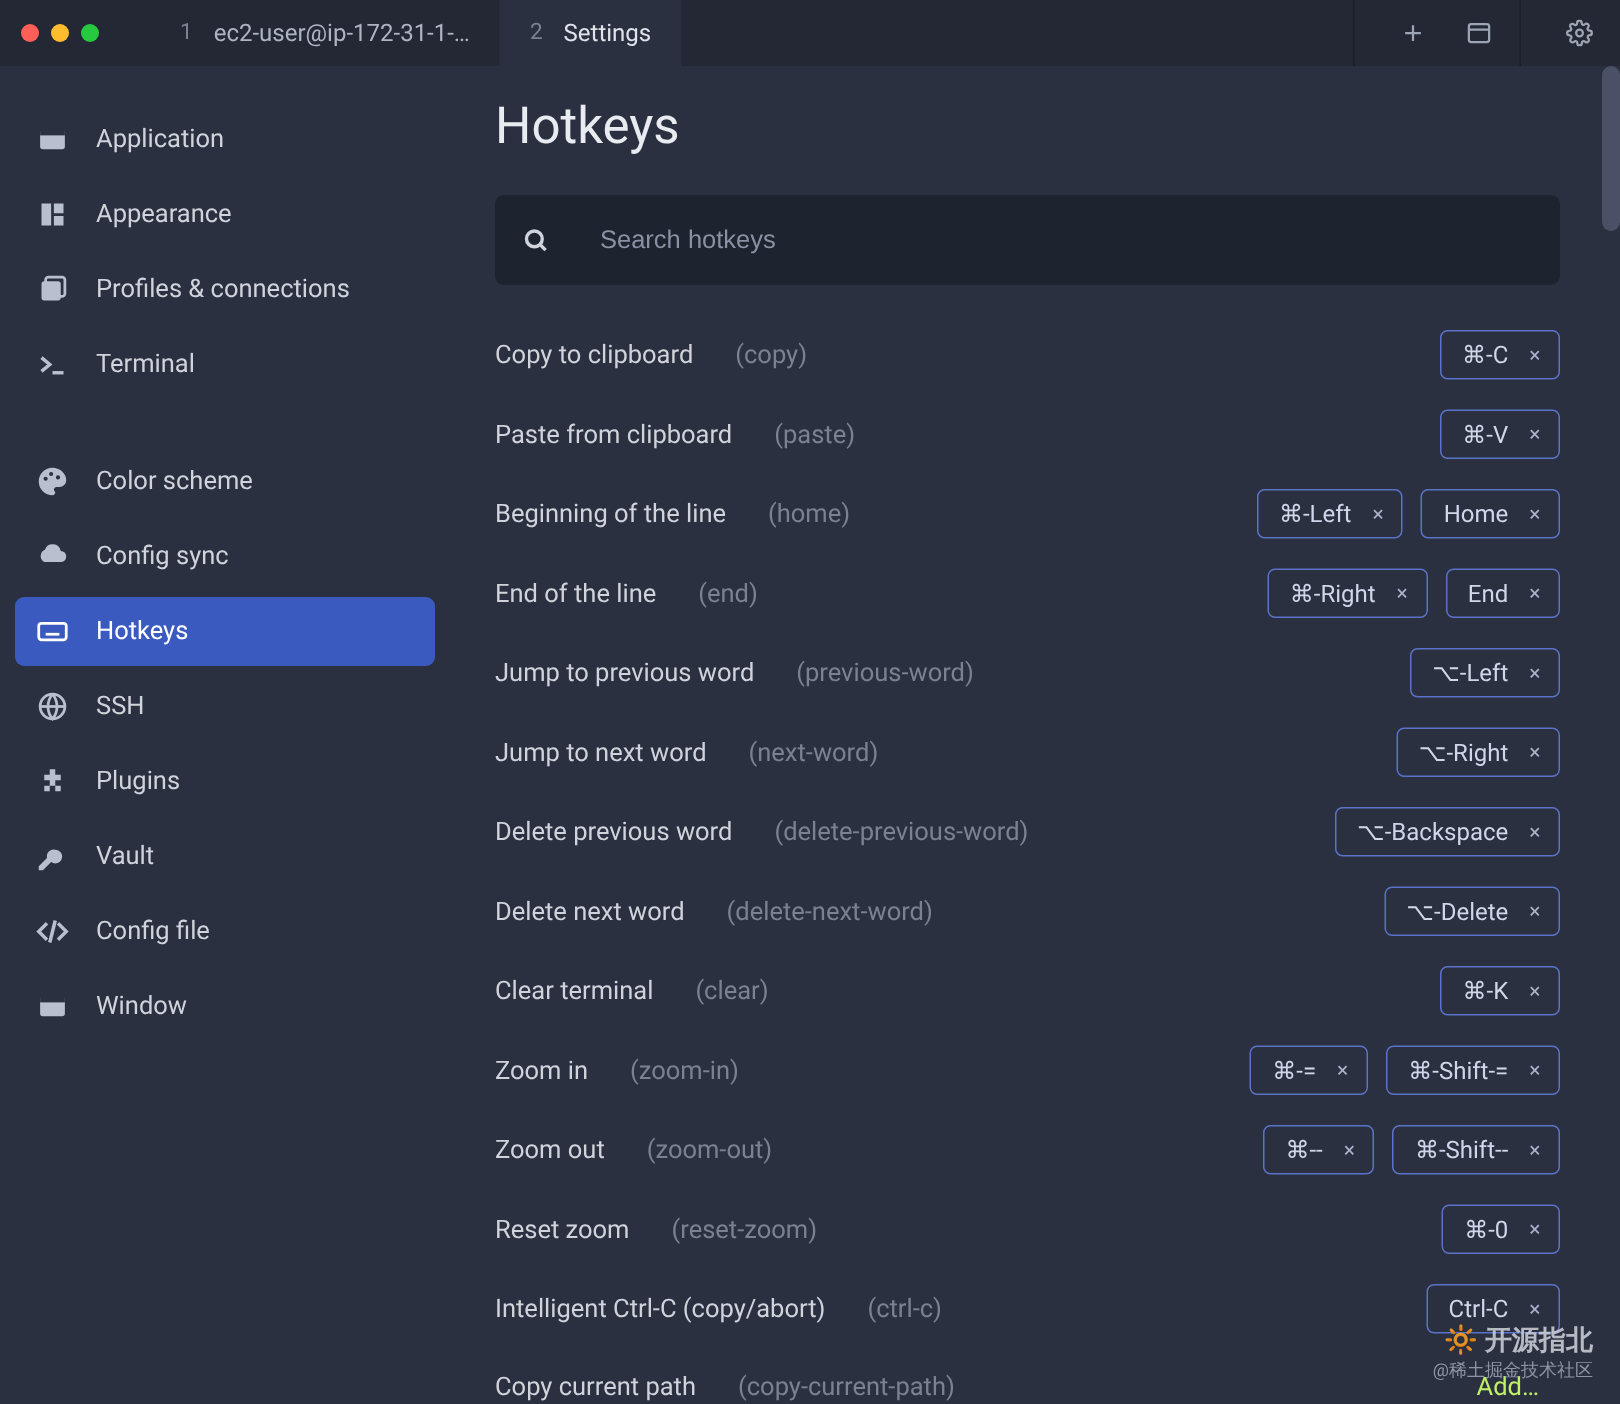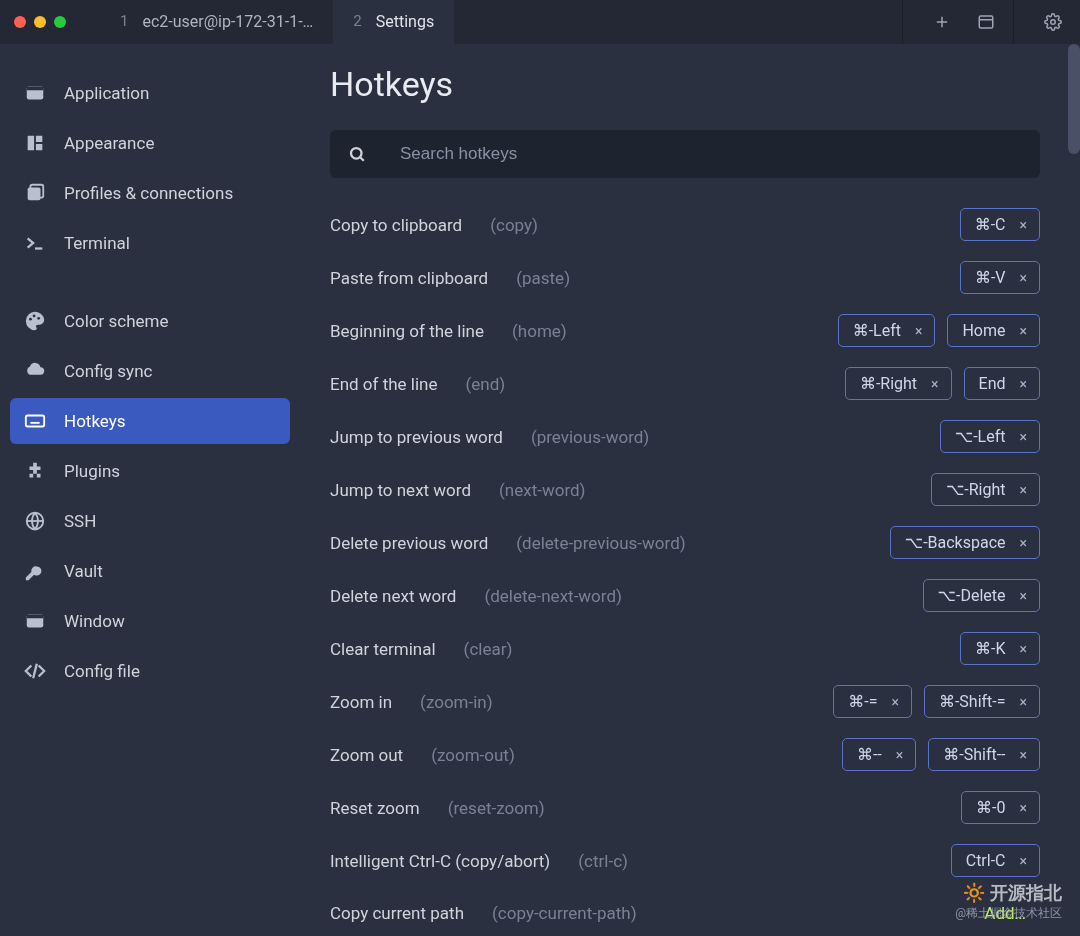--- a/index.html
+++ b/index.html
@@ -57,21 +57,21 @@
 .side-item.active .side-icon { color:#fff; }
 .side-gap { height:24px; }
 
 .main { flex:1; padding: 20px 40px 0 30px; overflow-y:auto; }
 .main h1 { font-size:34px; font-weight:400; color:#e8ebf0; margin-bottom:26px; }
 .search-box {
   background:#1e2330;
   border-radius:6px;
   display:flex; align-items:center;
   padding:0 18px;
-  height:48px;
+  height:60px;
   margin-bottom:30px;
 }
 .search-box .search-icon { color:#d0d3db; margin-right:34px; }
 .search-box input {
   background:transparent; border:none; outline:none;
   color:#d0d3db; font-size:17px; flex:1;
 }
 .search-box input::placeholder { color:#8a91a2; }
 
 .rows { display:flex; flex-direction:column; gap:20px; }
@@ -216,62 +216,62 @@
             <line x1="10" y1="10" x2="10" y2="10"></line>
             <line x1="14" y1="10" x2="14" y2="10"></line>
             <line x1="18" y1="10" x2="18" y2="10"></line>
             <line x1="7" y1="14" x2="17" y2="14"></line>
           </svg>
         </span>
         <span>Hotkeys</span>
       </div>
       <div class="side-item">
         <span class="side-icon">
-          <svg viewBox="0 0 24 24" fill="currentColor">
-            <path d="M10 3h4v4h4v4h-4v4h4v4h-4v-4h-4v4H6v-4h4v-4H6V7h4z"></path>
-          </svg>
-        </span>
-        <span>Plugins</span>
-      </div>
-      <div class="side-item">
-        <span class="side-icon">
           <svg viewBox="0 0 24 24" fill="none" stroke="currentColor" stroke-width="2">
             <circle cx="12" cy="12" r="9"></circle>
             <line x1="3" y1="12" x2="21" y2="12"></line>
             <path d="M12 3a14 14 0 0 1 0 18a14 14 0 0 1 0-18"></path>
           </svg>
         </span>
         <span>SSH</span>
       </div>
       <div class="side-item">
         <span class="side-icon">
           <svg viewBox="0 0 24 24" fill="currentColor">
+            <path d="M10 3h4v4h4v4h-4v4h4v4h-4v-4h-4v4H6v-4h4v-4H6V7h4z"></path>
+          </svg>
+        </span>
+        <span>Plugins</span>
+      </div>
+      <div class="side-item">
+        <span class="side-icon">
+          <svg viewBox="0 0 24 24" fill="currentColor">
             <path d="M14 7a5 5 0 1 1-3 9l-6 6H2v-3l6-6a5 5 0 0 1 6-6z"></path>
           </svg>
         </span>
         <span>Vault</span>
-      </div>
-      <div class="side-item">
-        <span class="side-icon">
-          <svg viewBox="0 0 24 24" fill="currentColor">
-            <rect x="3" y="5" width="18" height="14" rx="2" fill="currentColor"></rect>
-            <rect x="3" y="5" width="18" height="4" fill="#2a3040"></rect>
-          </svg>
-        </span>
-        <span>Window</span>
       </div>
       <div class="side-item">
         <span class="side-icon">
           <svg viewBox="0 0 24 24" fill="none" stroke="currentColor" stroke-width="2.5">
             <polyline points="8 6 2 12 8 18"></polyline>
             <polyline points="16 6 22 12 16 18"></polyline>
             <line x1="14" y1="4" x2="10" y2="20"></line>
           </svg>
         </span>
         <span>Config file</span>
+      </div>
+      <div class="side-item">
+        <span class="side-icon">
+          <svg viewBox="0 0 24 24" fill="currentColor">
+            <rect x="3" y="5" width="18" height="14" rx="2" fill="currentColor"></rect>
+            <rect x="3" y="5" width="18" height="4" fill="#2a3040"></rect>
+          </svg>
+        </span>
+        <span>Window</span>
       </div>
     </div>
   <div class="main">
     <h1>Hotkeys</h1>
     <div class="search-box">
       <span class="icon search-icon">
         <svg viewBox="0 0 24 24" fill="none" stroke="currentColor" stroke-width="3">
             <circle cx="11" cy="11" r="7"></circle>
             <line x1="21" y1="21" x2="16.65" y2="16.65"></line>
           </svg>

